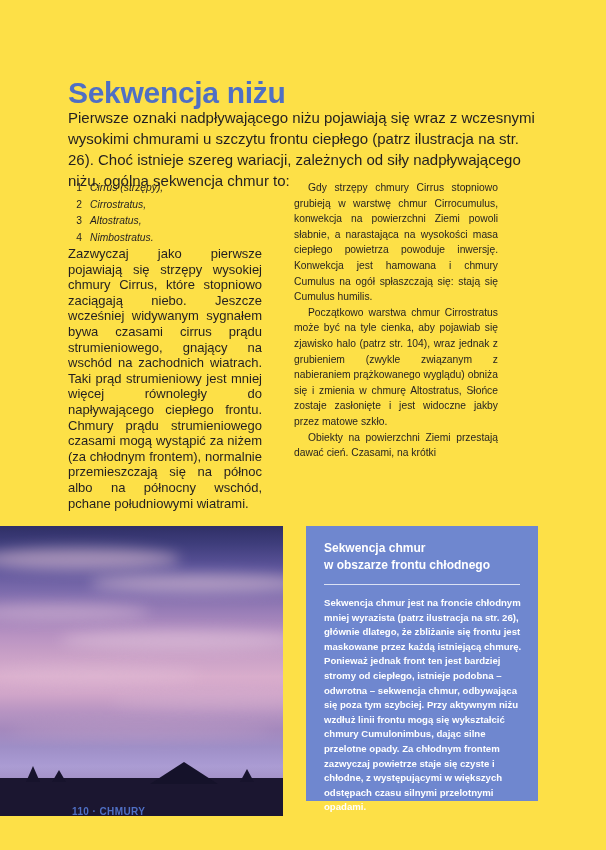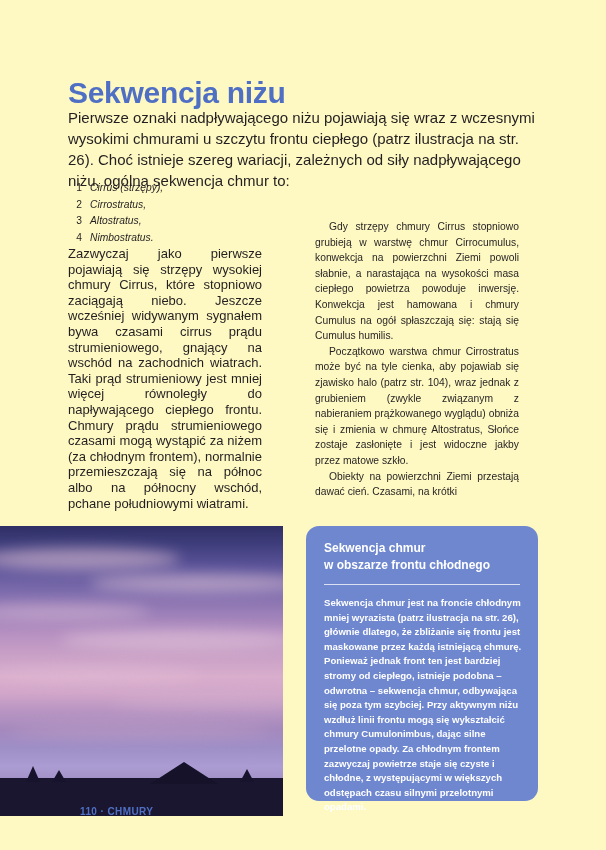--- a/index.html
+++ b/index.html
@@ -9,21 +9,21 @@
     height: 850px;
     background: #ffffff;
     font-family: "Liberation Sans", sans-serif;
     position: relative;
     overflow: hidden;
   }
 
   .page {
     position: absolute;
     inset: 0;
-    background: #fef9c3;
+    background: #fde047;
   }
 
   
   .title {
     position: absolute;
     left: 68px;
     top: 56px;
     font-size: 30px;
     font-weight: bold;
     color: #4f6fc4;
@@ -69,28 +69,27 @@
     left: 68px;
     top: 246px;
     width: 194px;
     font-size: 13px;
     line-height: 15.6px;
     color: #231f20;
     text-align: justify;
   }
   .col-right {
     position: absolute;
-    left: 315px;
+    left: 294px;
     top: 180px;
     width: 204px;
     font-size: 10.3px;
     line-height: 15.6px;
     color: #231f20;
     text-align: justify;
-    margin-top: 39px;
   }
   .col-right p { margin: 0; }
   .col-right p + p { margin-top: 0; text-indent: 14px; }
   .col-left p { margin: 0; }
   .indent { text-indent: 14px; }
   i { font-style: italic; }
 
   
   .caption {
     position: absolute;
@@ -187,21 +186,20 @@
 
   
   .sidebox {
     position: absolute;
     left: 306px;
     top: 526px;
     width: 232px;
     height: 275px;
     background: #6f87cf;
     color: #ffffff;
-    border-radius: 13px;
   }
   .sidebox-head {
     position: absolute;
     left: 18px;
     top: 14px;
     width: 200px;
     font-size: 12px;
     font-weight: bold;
     line-height: 17px;
   }
@@ -220,21 +218,21 @@
     width: 198px;
     font-size: 9.6px;
     line-height: 14.6px;
     font-weight: bold;
     text-align: left;
   }
 
   
   .footer {
     position: absolute;
-    left: 80px;
+    left: 72px;
     top: 806px;
     font-size: 10px;
     font-weight: bold;
     color: #4f6fc4;
     letter-spacing: 0.4px;
   }
 </style>
 </head>
 <body>
 

